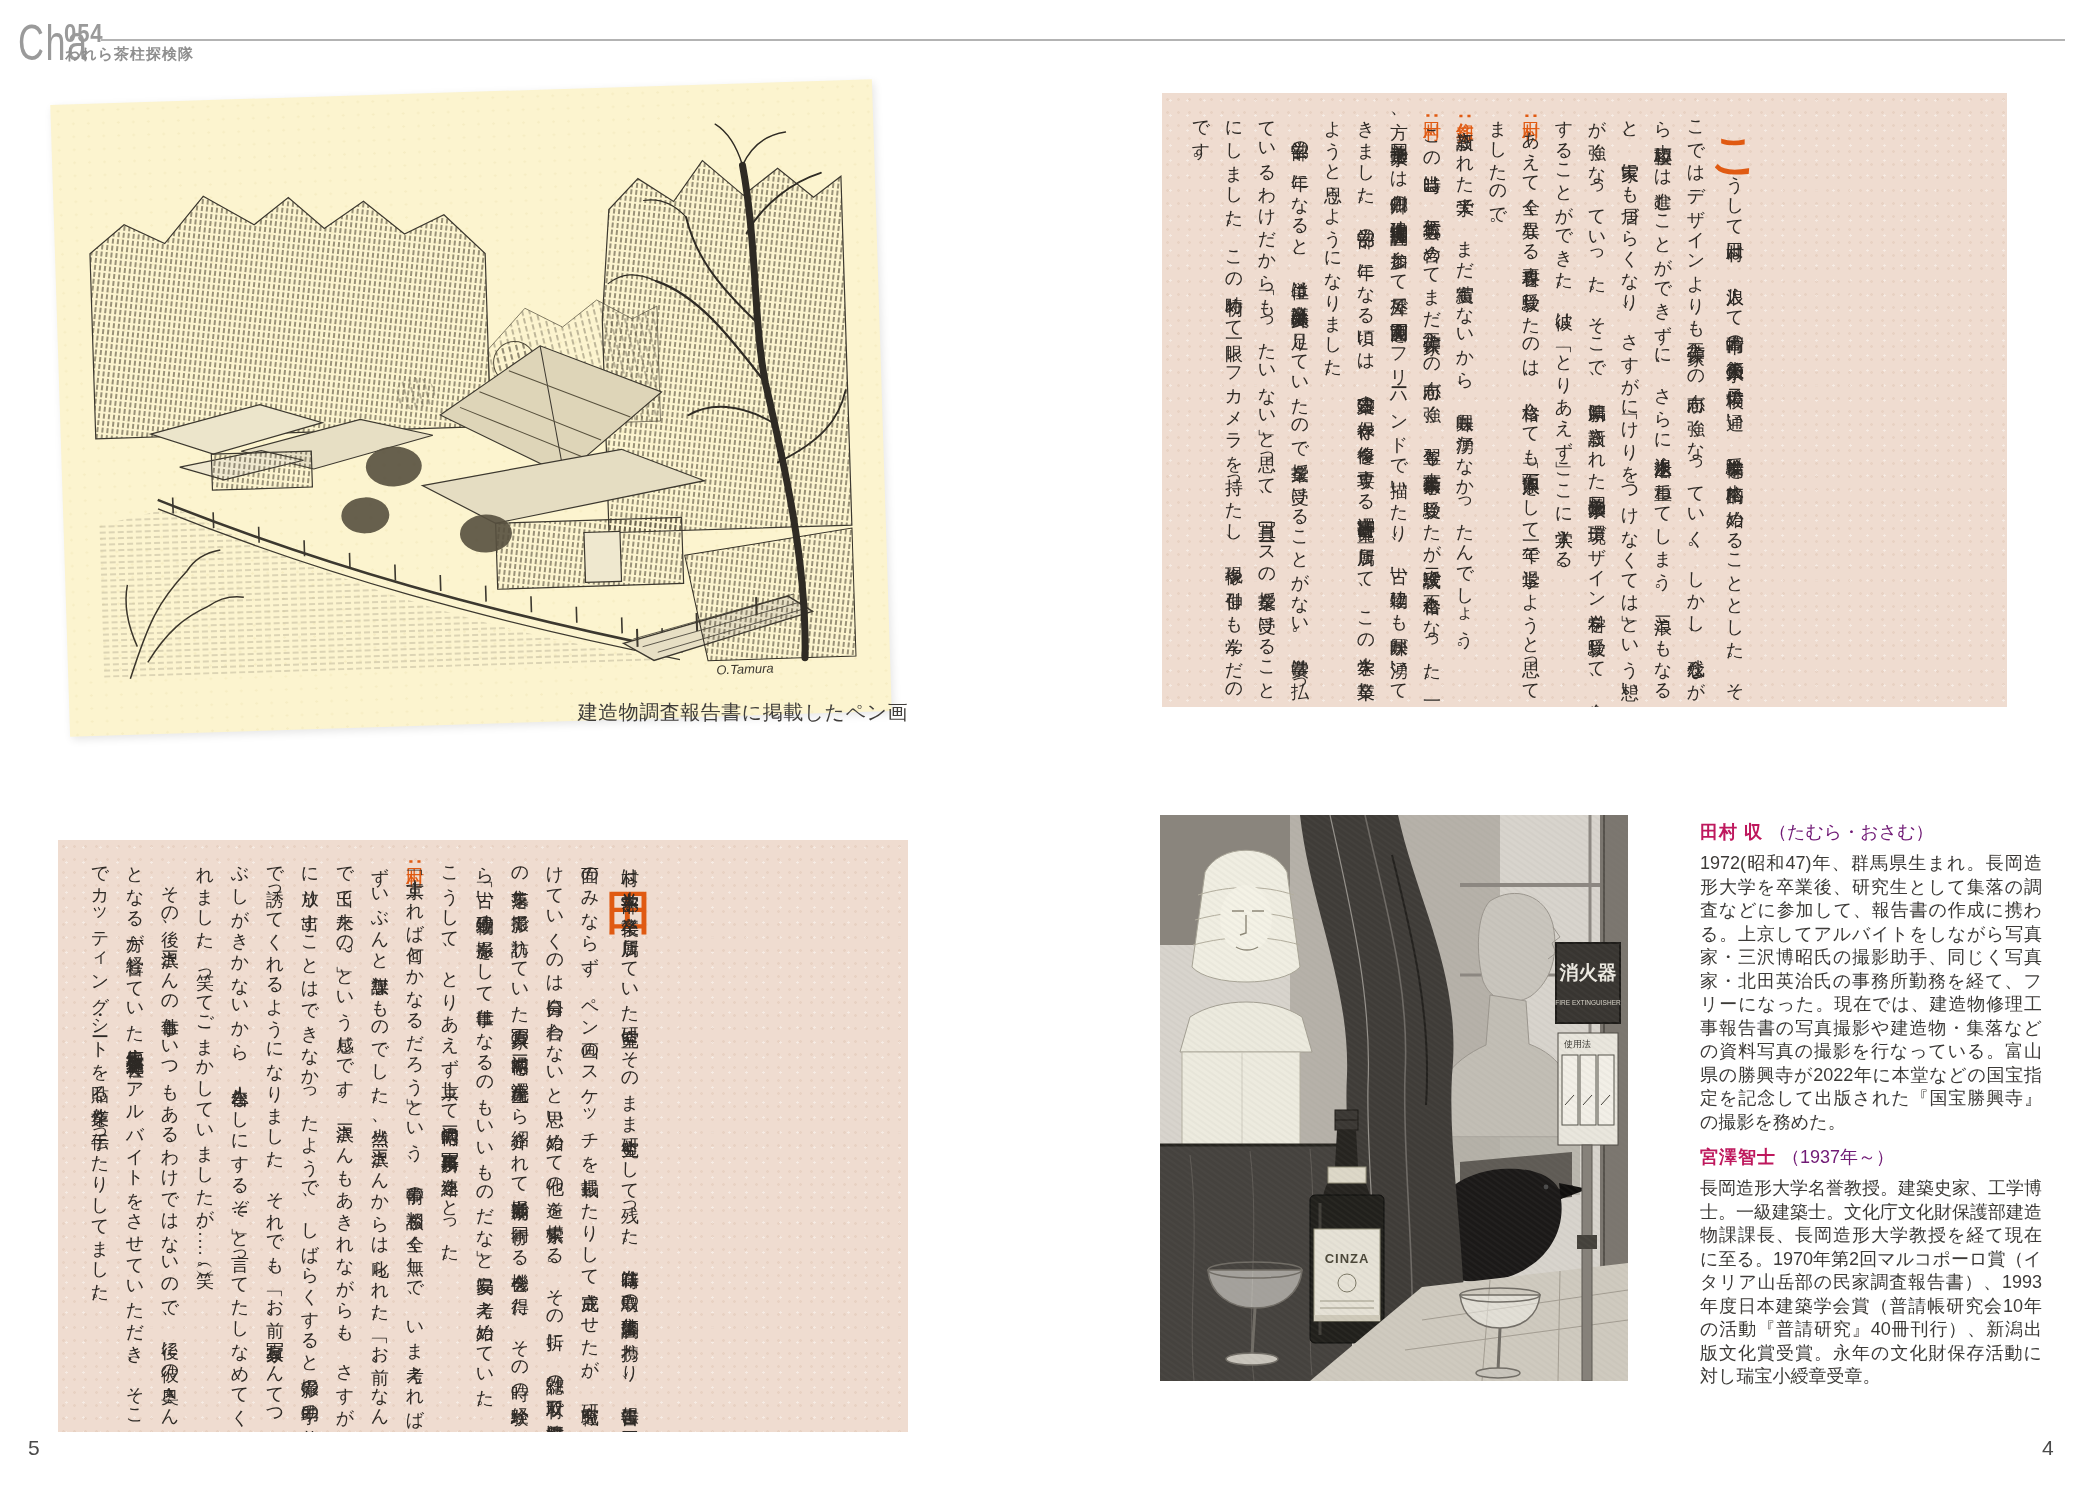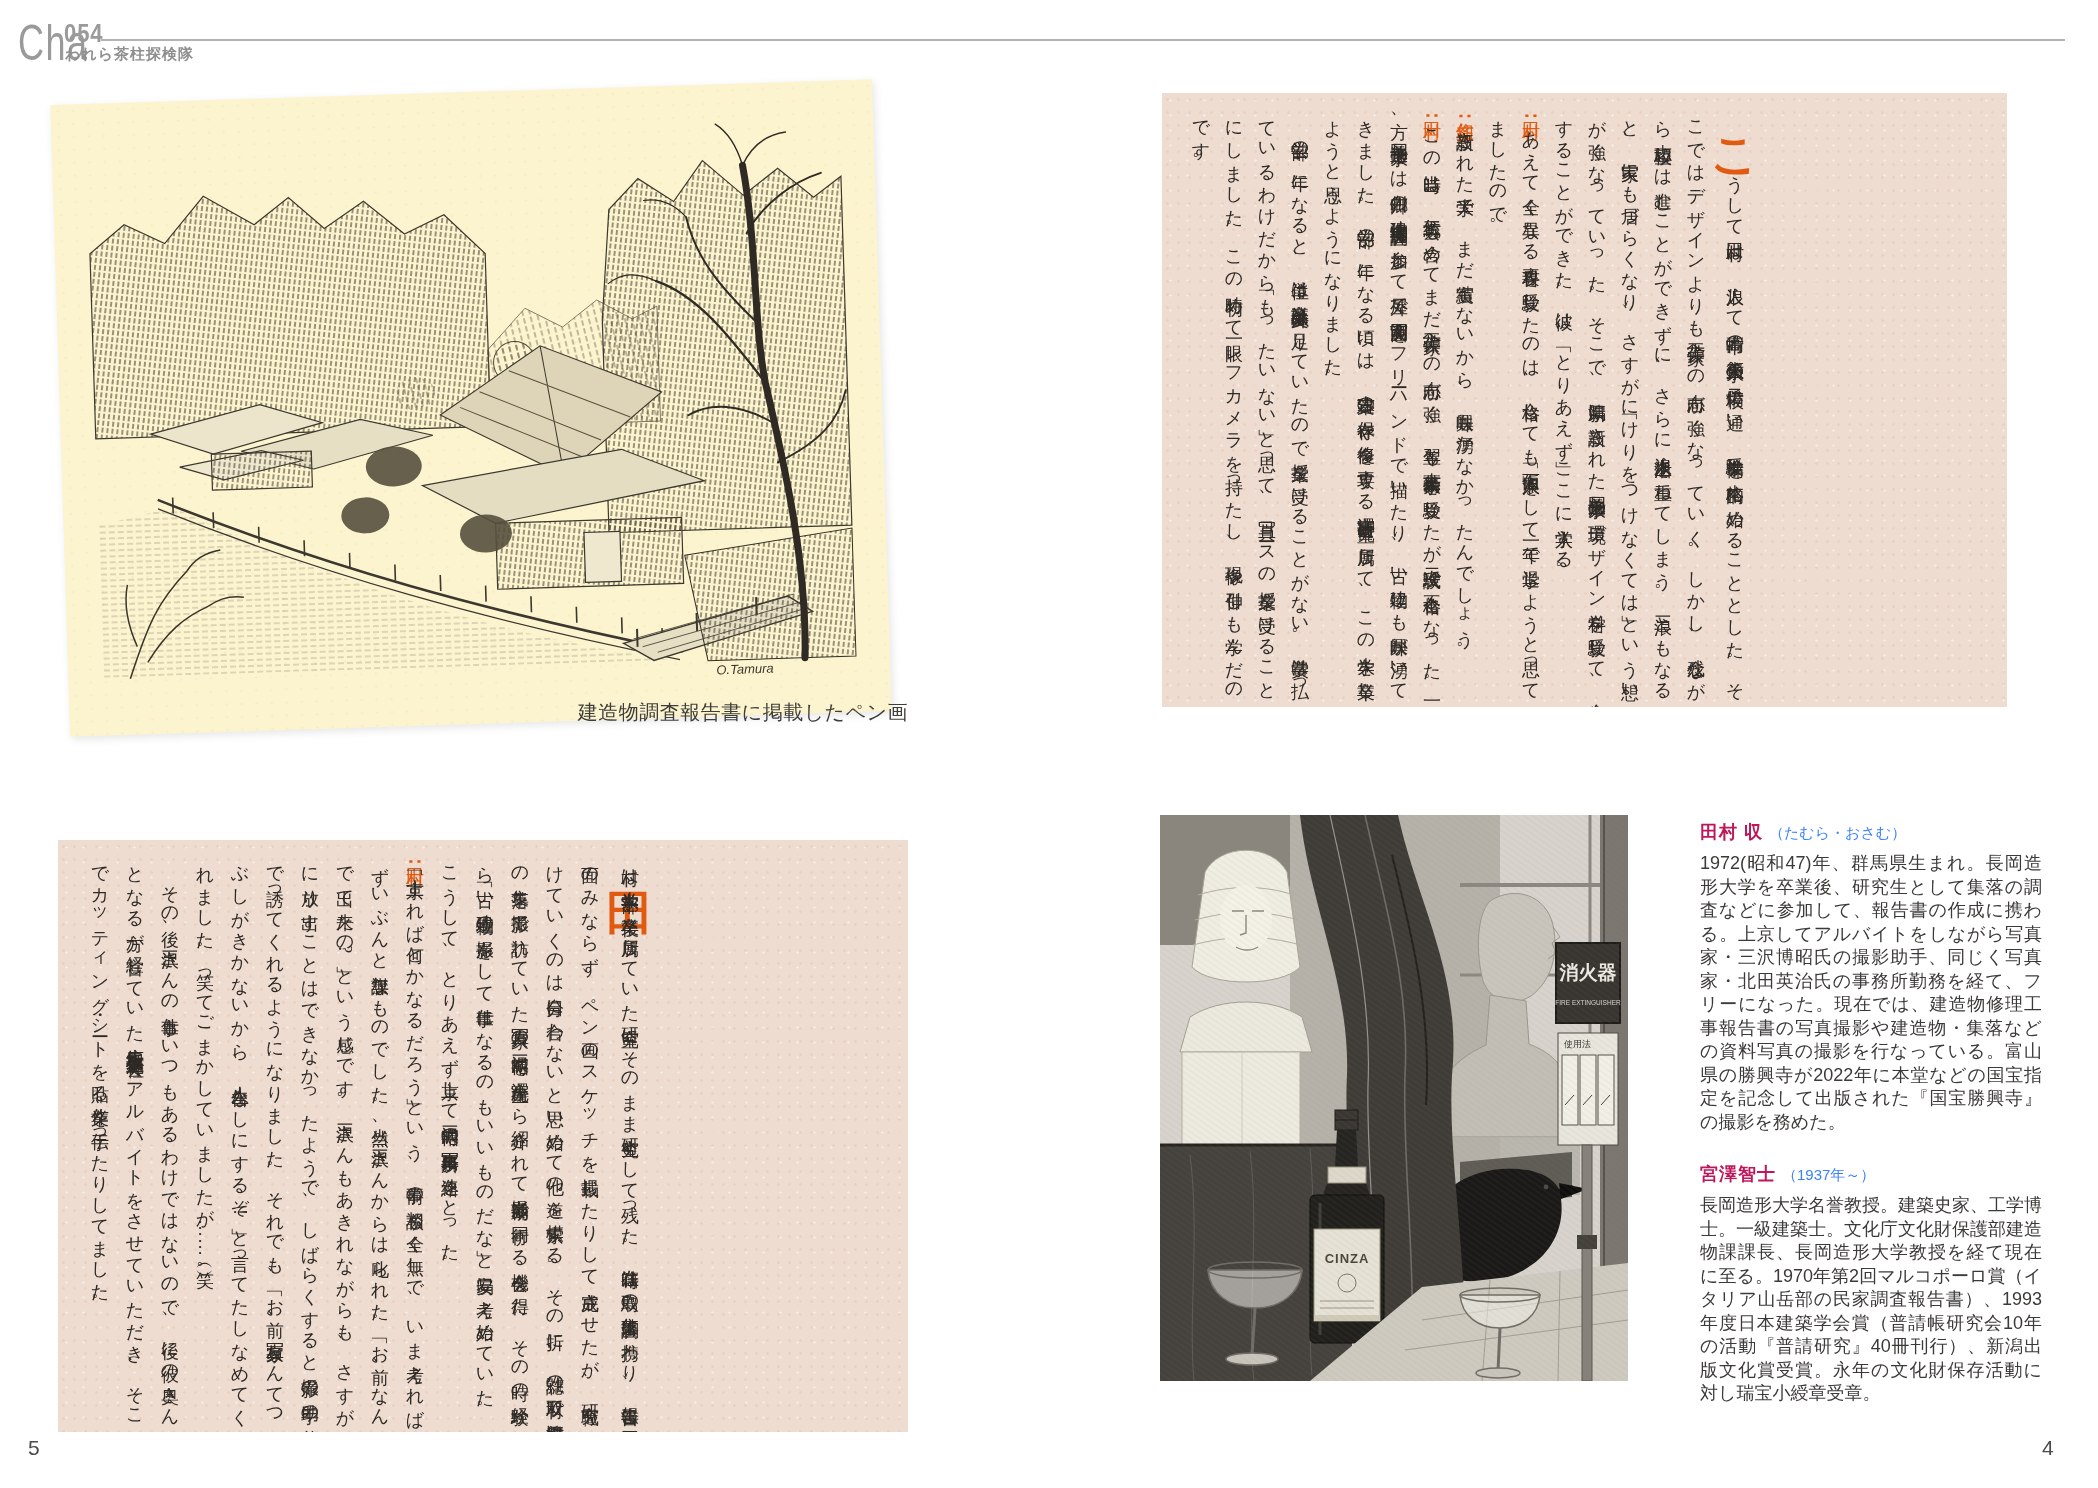--- a/index.html
+++ b/index.html
@@ -37,23 +37,23 @@
   .vtext p{margin:0;}
   .speaker{color:#e05a12;}
   .initial{font-size:47px;line-height:1;font-weight:bold;color:#e05a12;
            font-family:"DejaVu Serif",serif;}
   
   .still-life{position:absolute;left:1160px;top:815px;width:468px;height:566px;
               box-shadow:0 0 0 1px #c9c5bd inset;}
   
   .profiles{position:absolute;left:1700px;top:820px;width:342px;color:#3c3a37;}
   .profile-name{font-size:18px;font-weight:bold;color:#be185d;letter-spacing:1px;}
-  .profile-reading{font-size:15px;color:#3b82f6;margin-left:6px;}
+  .profile-reading{font-size:18px;color:#701a75;margin-left:6px;}
   .profile-bio{font-size:18px;line-height:23.5px;text-align:justify;margin:8px 0 0 0;color:#3c3a37;}
-  .profile + .profile{margin-top:28px;}
+  .profile + .profile{margin-top:11px;}
   
   .page-num{position:absolute;top:1436px;font-size:21px;color:#4a4a4a;}
   #pn-left{left:28px;}
   #pn-right{left:2042px;}
 </style>
 </head>
 <body>
 
 <div id="spread">
 

